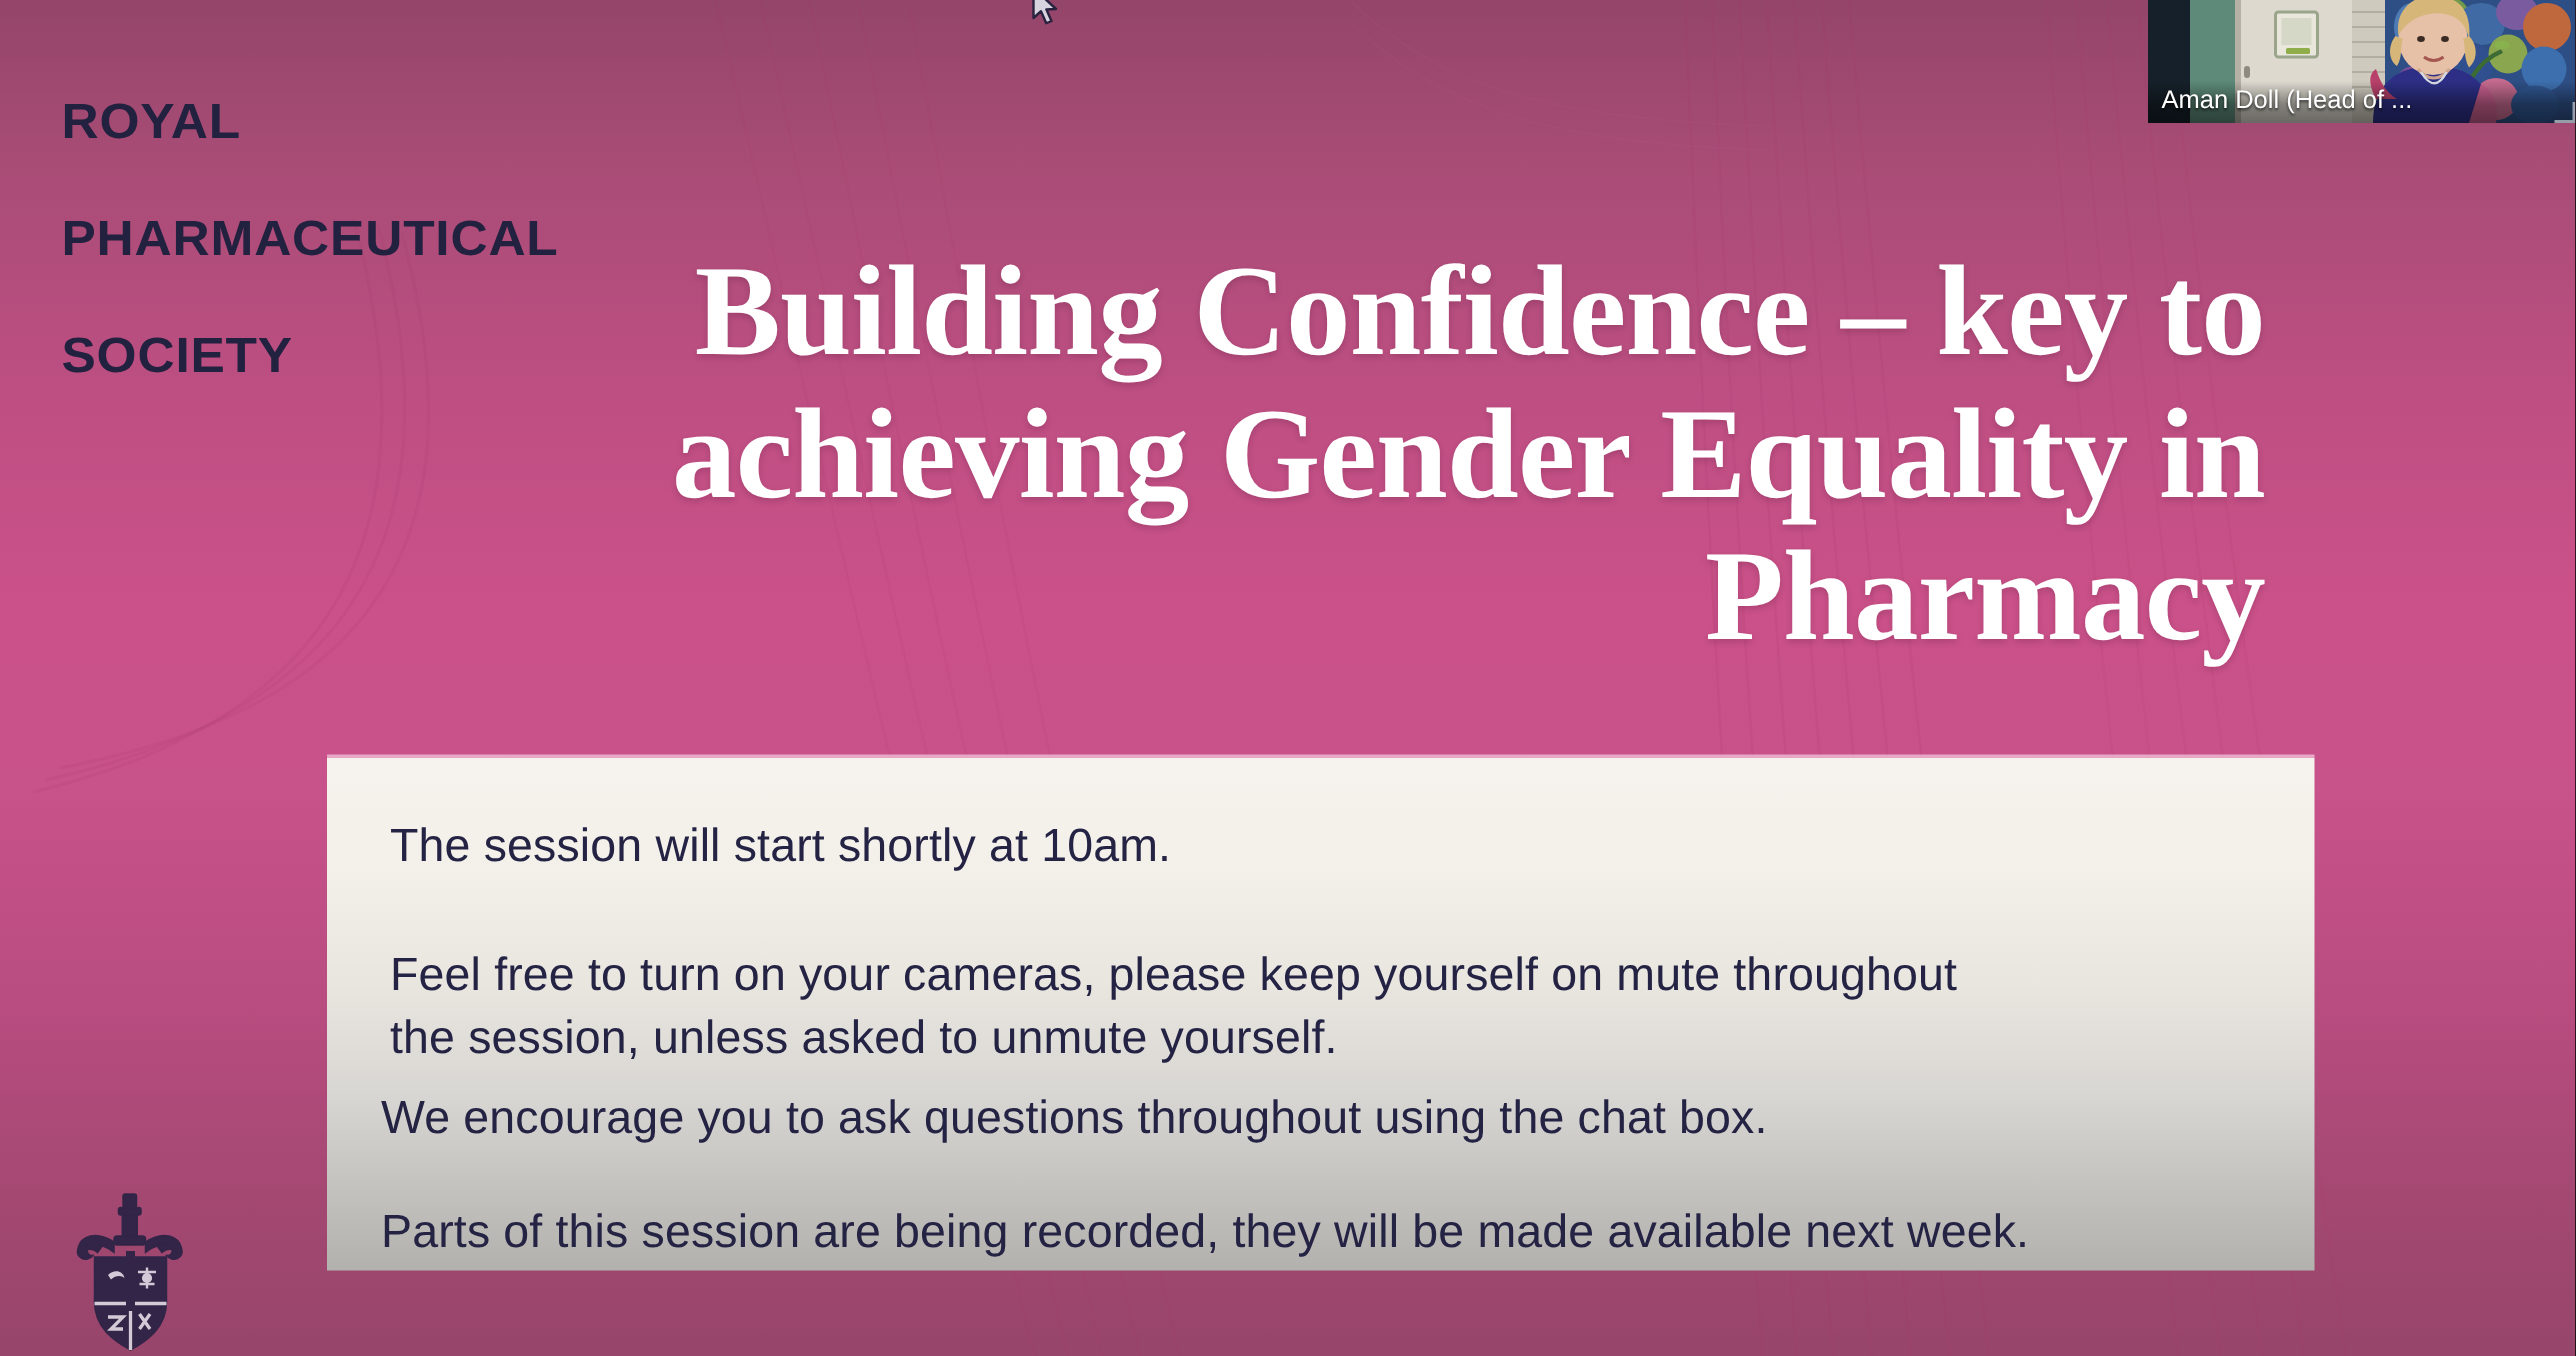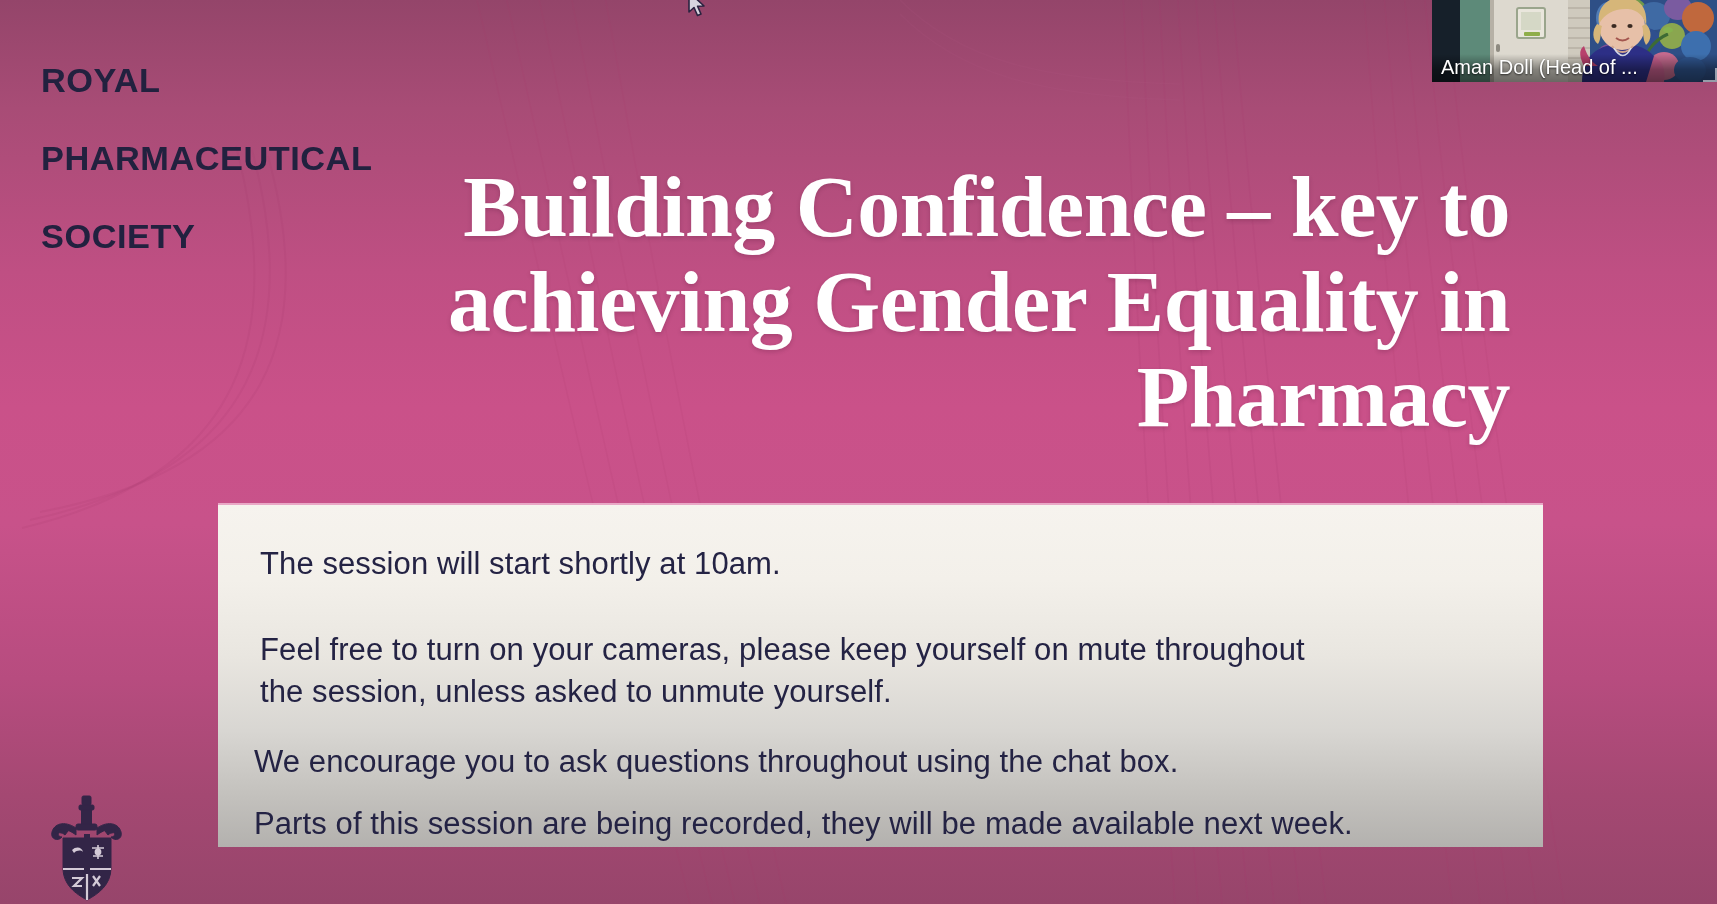--- a/index.html
+++ b/index.html
@@ -86,36 +86,36 @@
   .card-p {
     color:#242344;
     font-family:"Liberation Sans", sans-serif;
     font-size:31px;
     line-height:42px;
     letter-spacing:.1px;
   }
   .card-p.indent-a { margin-left:42px; width:1060px; }
   .card-p.indent-b { margin-left:36px; width:1260px; }
   .gap-lg { margin-top:44px; }
-  .gap-md { margin-top:28px; }
-  .gap-sm { margin-top:20px; }
+  .gap-md { margin-top:11px; }
+  .gap-sm { margin-top:34px; }
 
   
   #video-tile {
     position:absolute; left:1432px; top:0; width:285px; height:82px;
     overflow:hidden;
     background:#31466b;
   }
   #video-scene { position:absolute; inset:0; }
   #video-name {
     position:absolute; left:0; right:0; bottom:0;
     padding:4px 9px 6px 9px;
     color:#ffffff;
     font-family:"Liberation Sans", sans-serif;
-    font-size:20px;
+    font-size:17px;
     line-height:18px;
     white-space:nowrap; overflow:hidden;
     background:linear-gradient(180deg, rgba(0,0,0,0) 0%, rgba(0,0,0,.40) 55%, rgba(0,0,0,.52) 100%);
     text-shadow:0 1px 2px rgba(0,0,0,.7);
   }
   #video-tile .tile-corner {
     position:absolute; right:0; bottom:0; width:14px; height:14px;
     border-right:2px solid rgba(255,255,255,.55);
     border-bottom:2px solid rgba(255,255,255,.55);
   }

